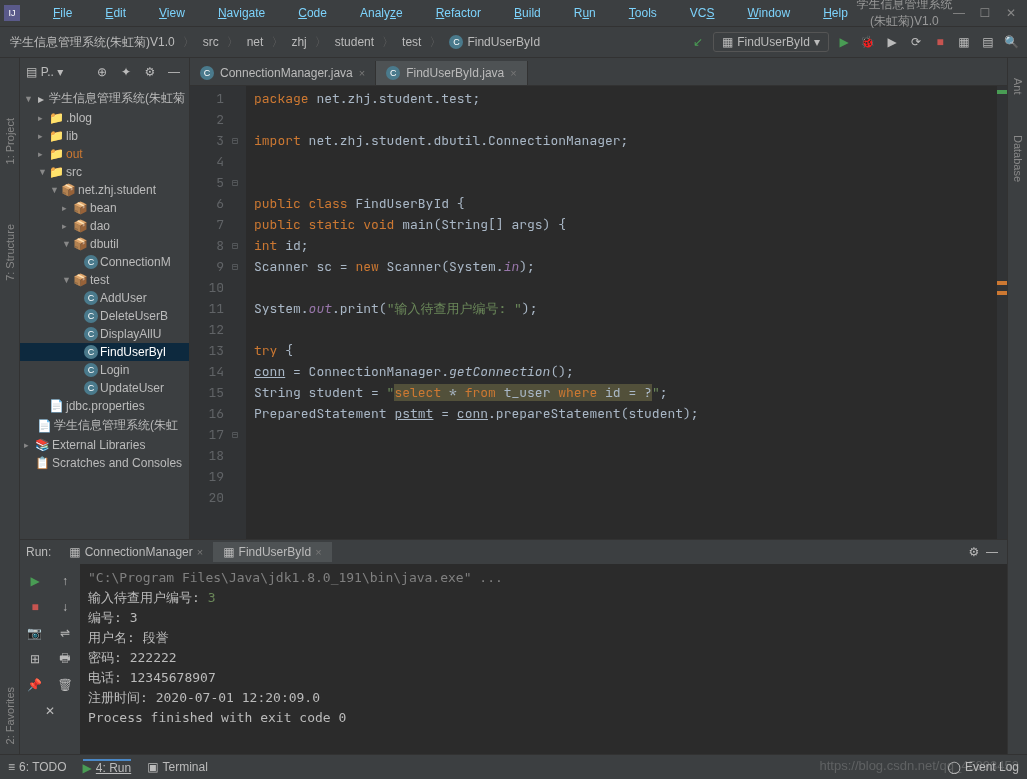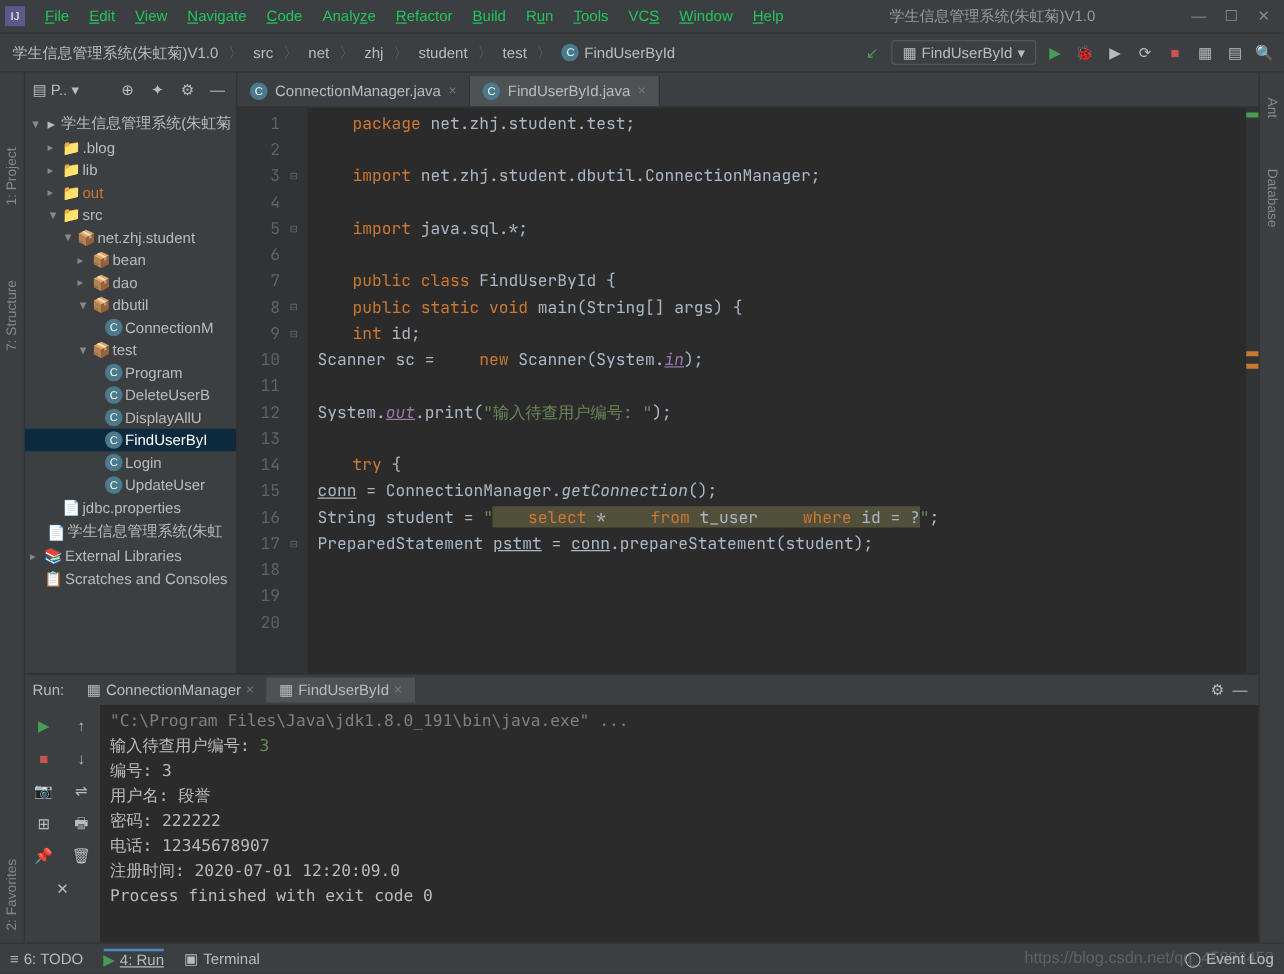--- a/index.html
+++ b/index.html
@@ -27,22 +27,23 @@
   margin-right: 8px;
   display: inline-flex;
   align-items: center;
   justify-content: center;
   font-size: 9px;
   font-weight: normal;
   color: #fff;
 }
 .menu-item {
   padding: 2px 8px;
-  color: #22c55e;
+  color: #7dd3fc;
   cursor: pointer;
+  margin-left: 17px;
 }
 .menu-item u { text-decoration: underline; }
 .title-text { flex: 1; text-align: center; color: #999; }
 .window-controls { display: flex; gap: 14px; margin-right: 6px; }
 .window-btn { width: 12px; height: 12px; cursor: pointer; color: #888; display: inline-flex; align-items: center; justify-content: center; }
 
 .breadcrumb-bar {
   height: 31px;
   background: #3c3f41;
   display: flex;
@@ -159,23 +160,23 @@
 .gutter-col {
   width: 42px;
   background: #313335;
   text-align: right;
   padding: 2px 8px 2px 2px;
   color: #606366;
   flex-shrink: 0;
 }
 .fold-col { width: 14px; background: #313335; flex-shrink: 0; color: #606366; font-size: 10px; padding-top: 2px; }
 .code-col { flex: 1; padding: 2px 8px; color: #a9b7c6; overflow: hidden; }
-.kw { color: #cc7832; margin-left: 28px; }
+.kw { color: #cc7832; }
 .str { color: #6a8759; }
-.id-static { color: #9876aa; font-style: italic; text-decoration: underline; }
+.id-static { color: #9876aa; font-style: italic; }
 .underline { text-decoration: underline; }
 .highlight-yellow { background: #52503a; }
 
 .run-panel {
   height: 215px;
   background: #2b2b2b;
   border-top: 1px solid #323232;
   display: flex;
   flex-direction: column;
 }
@@ -393,21 +394,21 @@
             </div>
           <div class="tree-item">
               <span class="tree-indent" style="width:36px"></span>
               <span class="tree-arrow">▼</span>
               <span class="tree-icon">📦</span>
               <span>test</span>
             </div>
           <div class="tree-item">
               <span class="tree-indent" style="width:58px"></span>
               <span class="class-icon">C</span> 
-              <span>Program</span>
+              <span>AddUser</span>
             </div>
           <div class="tree-item">
               <span class="tree-indent" style="width:58px"></span>
               <span class="class-icon">C</span> 
               <span>DeleteUserB</span>
             </div>
           <div class="tree-item">
               <span class="tree-indent" style="width:58px"></span>
               <span class="class-icon">C</span> 
               <span>DisplayAllU</span>
@@ -506,21 +507,20 @@
               <div>⊟</div>
               <div>&nbsp;</div>
               <div>&nbsp;</div>
               <div>&nbsp;</div>
             </div>
           <div class="code-col" id="code-content">
               <div><span class="kw">package</span> net.zhj.student.test;</div>
               <div>&nbsp;</div>
               <div><span class="kw">import</span> net.zhj.student.dbutil.ConnectionManager;</div>
               <div>&nbsp;</div>
-              <div><span class="kw">import</span> java.sql.*;</div>
               <div>&nbsp;</div>
               <div><span class="kw">public class</span> FindUserById {</div>
               <div>    <span class="kw">public static void</span> main(String[] args) {</div>
               <div>        <span class="kw">int</span> id;</div>
               <div>        Scanner sc = <span class="kw">new</span> Scanner(System.<span class="id-static">in</span>);</div>
               <div>&nbsp;</div>
               <div>        System.<span class="id-static">out</span>.print(<span class="str">"输入待查用户编号: "</span>);</div>
               <div>&nbsp;</div>
               <div>        <span class="kw">try</span> {</div>
               <div>            <span class="underline">conn</span> = ConnectionManager.<span style="font-style:italic">getConnection</span>();</div>

